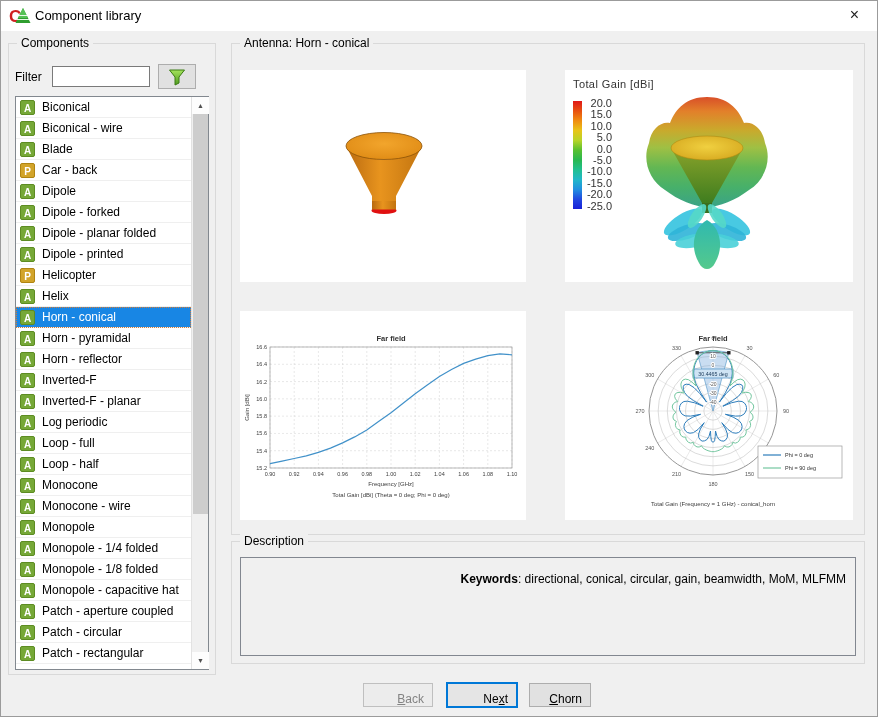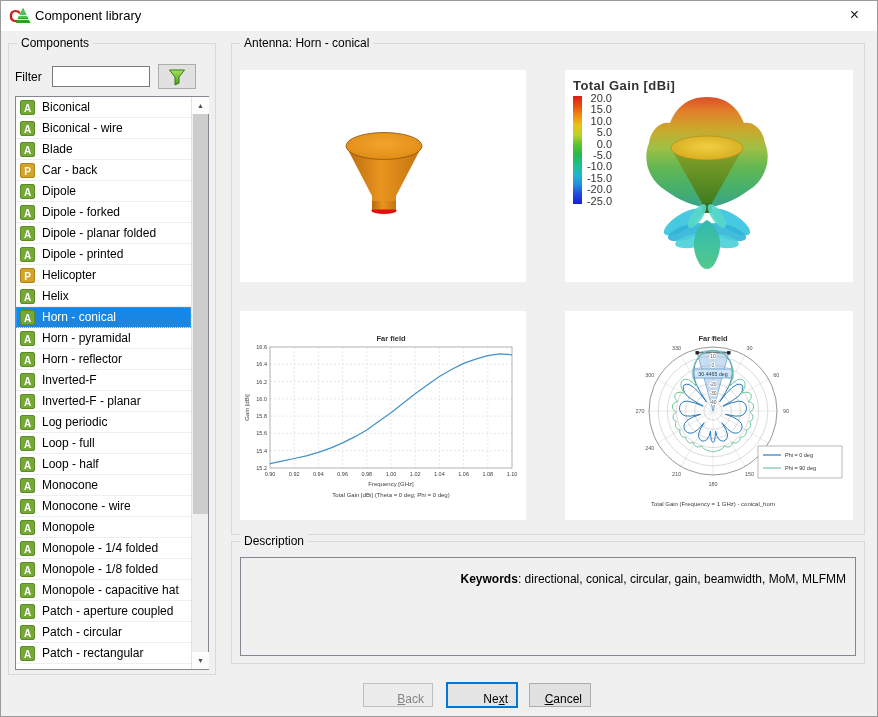--- a/index.html
+++ b/index.html
@@ -37,21 +37,21 @@
   .sb-up{top:0;} .sb-down{bottom:0;}
   .sb-thumb{position:absolute;left:1px;top:17px;width:15px;height:400px;background:#cdcdcd;cursor:pointer;}
   
   #grp-preview{left:230px;top:42px;width:634px;height:492px;}
   .panel{position:absolute;background:#ffffff;}
   #pnl-horn{left:8px;top:26px;width:286px;height:212px;}
   #pnl-gain3d{left:333px;top:26px;width:288px;height:212px;}
   #pnl-line{left:8px;top:267px;width:286px;height:209px;}
   #pnl-polar{left:333px;top:267px;width:288px;height:209px;}
   .colorbar{position:absolute;left:8px;top:8px;}
-  .cb-title{font-size:13px;font-weight:bold;color:#333;letter-spacing:.4px;margin-bottom:0;}
+  .cb-title{font-size:11px;font-weight:normal;color:#333;letter-spacing:.4px;margin-bottom:8px;}
   .cb-body{display:flex;}
   .cb-bar{width:9px;height:108px;margin-top:3px;
     background:linear-gradient(#e01818,#e85010,#f08c10,#e8c418,#b8d428,#58c030,#28b850,#20c090,#20b8c8,#2090e0,#2048e0,#1820d8);}
   .cb-ticks{display:flex;flex-direction:column;margin-left:4px;}
   .cb-ticks span{font-size:11px;color:#333;line-height:11.4px;text-align:right;min-width:26px;}
   svg{display:block;font-family:"Liberation Sans",sans-serif;}
   
   #grp-desc{left:230px;top:540px;width:634px;height:123px;}
   .desc-inner{position:absolute;left:8px;top:15px;width:616px;height:99px;border:1px solid #828790;
     padding:14px 9px;line-height:15.5px;text-align:right;}
@@ -414,16 +414,16 @@
     </div>
   </div>
 
   <button class="btn" id="btn-back" disabled="">
     <span></span><span class="key">B</span><span>ack</span>
   </button>
   <button class="btn" id="btn-next">
     <span>Ne</span><span class="key">x</span><span>t</span>
   </button>
   <button class="btn" id="btn-cancel">
-    <span></span><span class="key">C</span><span>ancel</span>
+    <span></span><span class="key">C</span><span>horn</span>
   </button>
 
 </div>
 
 </body></html>

